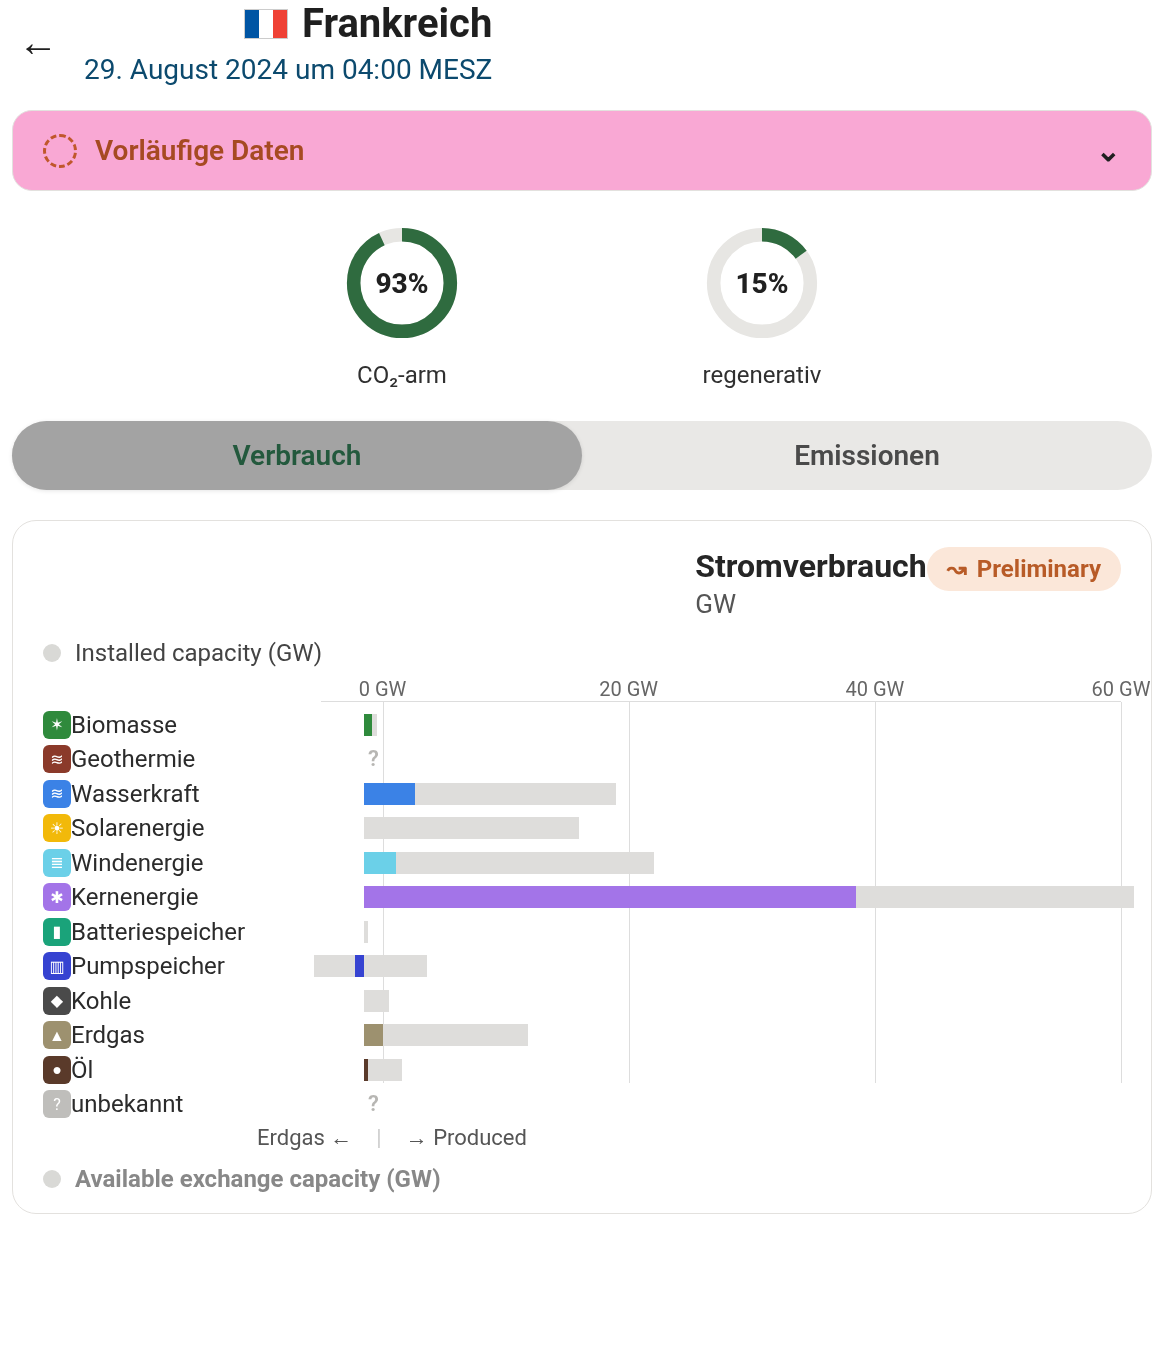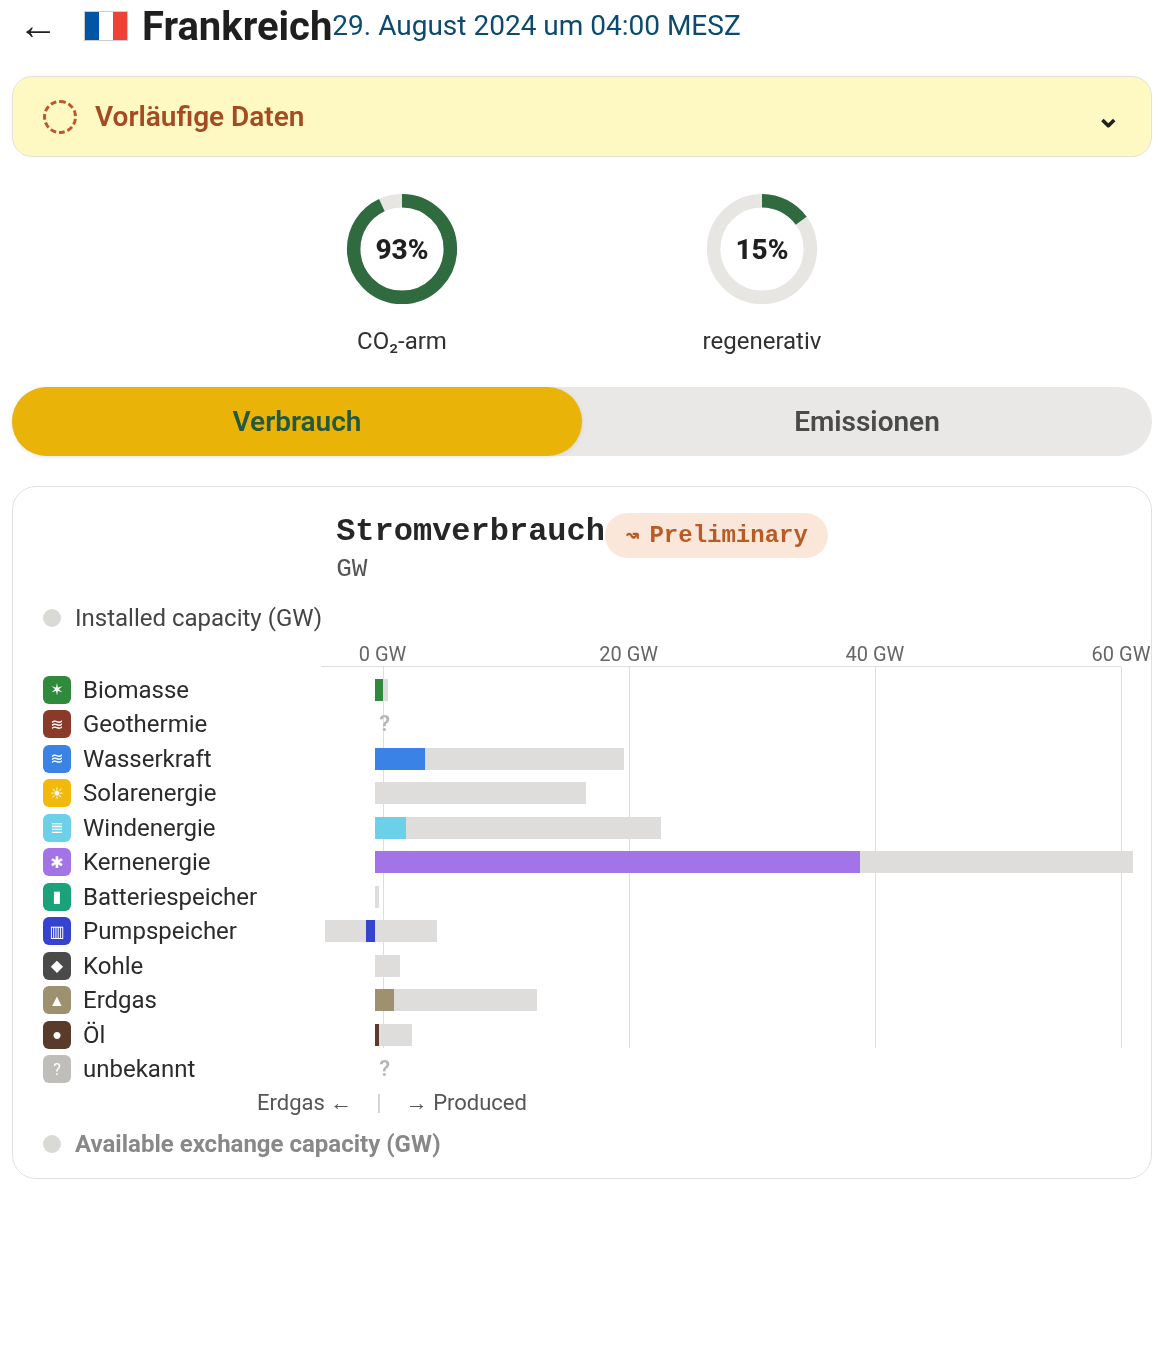--- a/index.html
+++ b/index.html
@@ -17,36 +17,36 @@
     gap: 20px;
     padding: 0 0 20px 0;
   }
   .back-arrow {
     font-size: 40px;
     font-weight: 400;
     cursor: pointer;
     padding: 6px;
     line-height: 1;
   }
-  .header-text { display: flex; flex-direction: row; }
+  .header-text { display: flex; flex-direction: column; align-items: flex-end; }
   .title-row { display: flex; align-items: center; gap: 14px; }
   .flag {
     width: 44px; height: 30px;
     display: inline-flex;
     border: 1px solid #ccc;
   }
   .flag span { flex:1; height:100%; }
   .flag .b { background:#0055A4; }
   .flag .w { background:#fff; }
   .flag .r { background:#EF4135; }
   .title { font-size: 40px; font-weight: 700; color:#1f1f1f; }
   .subtitle { font-size: 28px; color:#0c4a6e; margin-top:6px; }
   .prelim-banner {
     display:flex; align-items:center; justify-content:space-between;
-    background:#fef9c3;
+    background:#f9a8d4;
     border:1px solid #e3e1de;
     border-radius:20px;
     padding:22px 30px;
     margin: 4px 0 24px 0;
     cursor:pointer;
   }
   .prelim-left { display:flex; align-items:center; gap:18px; }
   .dashed-circle {
     width:34px; height:34px; border-radius:50%;
     border:3px dashed #c0572b;
@@ -74,27 +74,27 @@
   .tabs {
     display:flex; background:#e9e8e6; border-radius:40px; padding:0;
     margin-bottom:30px;
   }
   .tab {
     flex:1; text-align:center; padding:18px 0;
     font-size:28px; font-weight:600; color:#4a4a4a;
     border-radius:40px; cursor:pointer;
   }
   .tab.active {
-    background:#eab308; color:#23593d; box-shadow:0 1px 4px rgba(0,0,0,0.1);
+    background:#a3a3a3; color:#23593d; box-shadow:0 1px 4px rgba(0,0,0,0.1);
   }
   .card {
     border:1px solid #e3e1de; border-radius:24px;
     padding:26px 30px 20px;
   }
-  .card-head { display:flex; justify-content:center; align-items:flex-start;font-family:Liberation Mono, monospace; }
+  .card-head { display:flex; justify-content:flex-end; align-items:flex-start; }
   .card-title { font-size:32px; font-weight:700; color:#262626; }
   .card-unit { font-size:26px; color:#555; margin-top:4px; }
   .chip {
     display:inline-flex; align-items:center; gap:10px;
     background:#fbe7d9; color:#b85b27;
     padding:8px 20px; border-radius:24px;
     font-size:24px; font-weight:700;
   }
   .legend1 { display:flex; align-items:center; gap:14px; margin-top:20px; font-size:24px; color:#444; }
   .dot { width:18px; height:18px; border-radius:50%; background:#d9d9d6; }
@@ -103,21 +103,21 @@
   .tick { position:absolute; top:0; transform:translateX(-50%); white-space:nowrap; }
   .grid { position:absolute; left:278px; right:0; top:24px; bottom:34px; border-top:1px solid #ddd; }
   .vline { position:absolute; top:0; bottom:0; width:1px; background:#ddd; }
   .rows { position:absolute; left:0; right:0; top:30px; }
   .row { display:flex; align-items:center; height:34.5px; }
   .icon-box {
     width:28px; height:28px; border-radius:6px;
     display:flex; align-items:center; justify-content:center;
     font-size:16px; color:#fff; flex-shrink:0;
   }
-  .label { width:230px; margin-left:12px; font-size:24px; color:#2b2b2b; }
+  .label { width:230px; font-size:24px; color:#2b2b2b; }
   .bars { position:relative; flex:1; height:22px; }
   .bar { position:absolute; top:0; height:22px; }
   .bar.cap { background:#dedddb; } 
   .qmark { position:absolute; left:6px; top:-2px; font-size:22px; color:#b7b6b3; font-weight:600; }
   .axis-row { display:flex; justify-content:flex-start; gap:24px; font-size:22px; color:#555; margin-top:8px; margin-left:214px; }
   .legend2 { display:flex; align-items:center; gap:14px; margin-top:14px; font-size:24px; color:#888;font-weight:bold; }
 </style>
 </head>
 <body>
 

